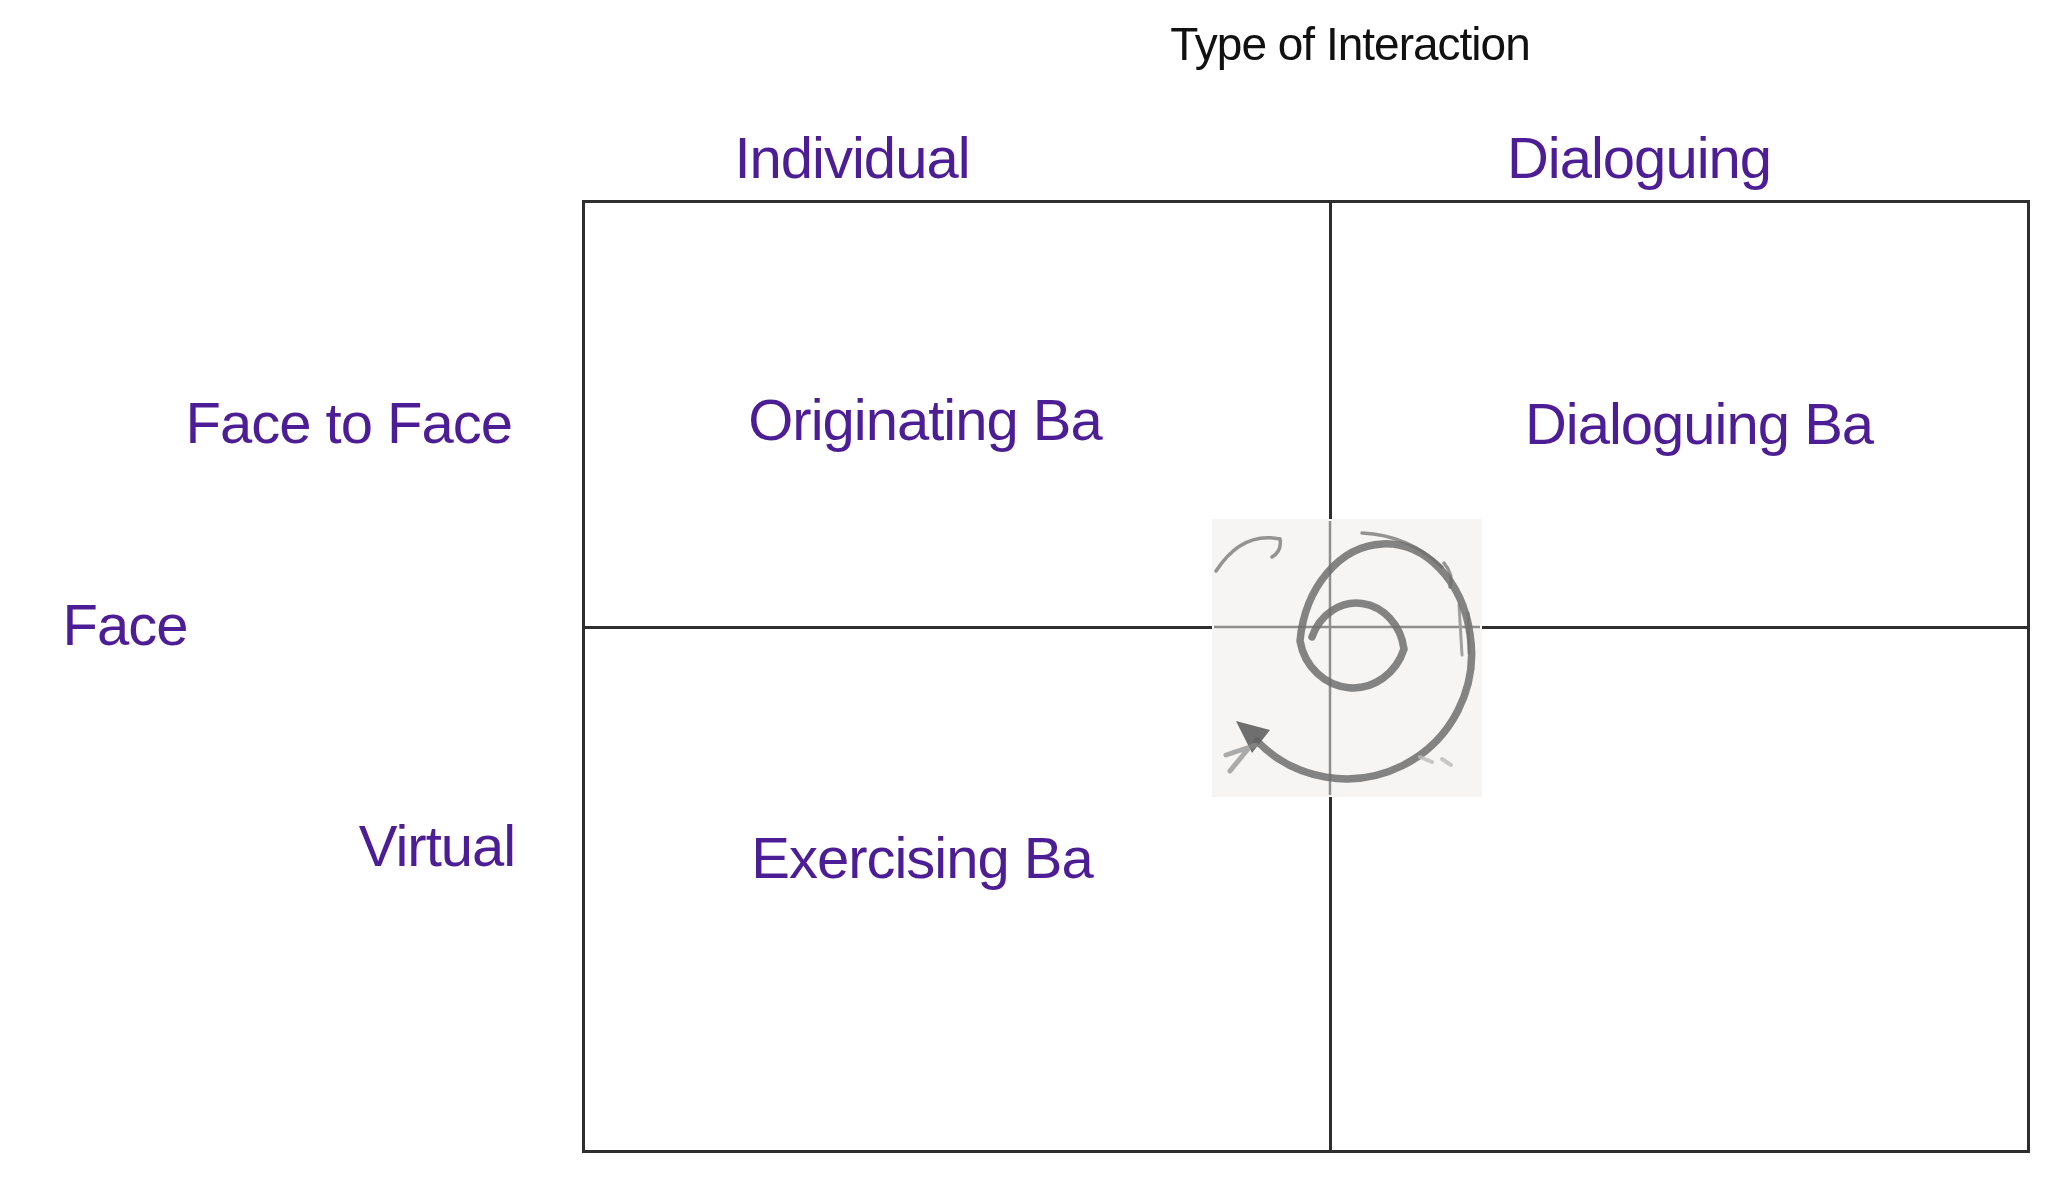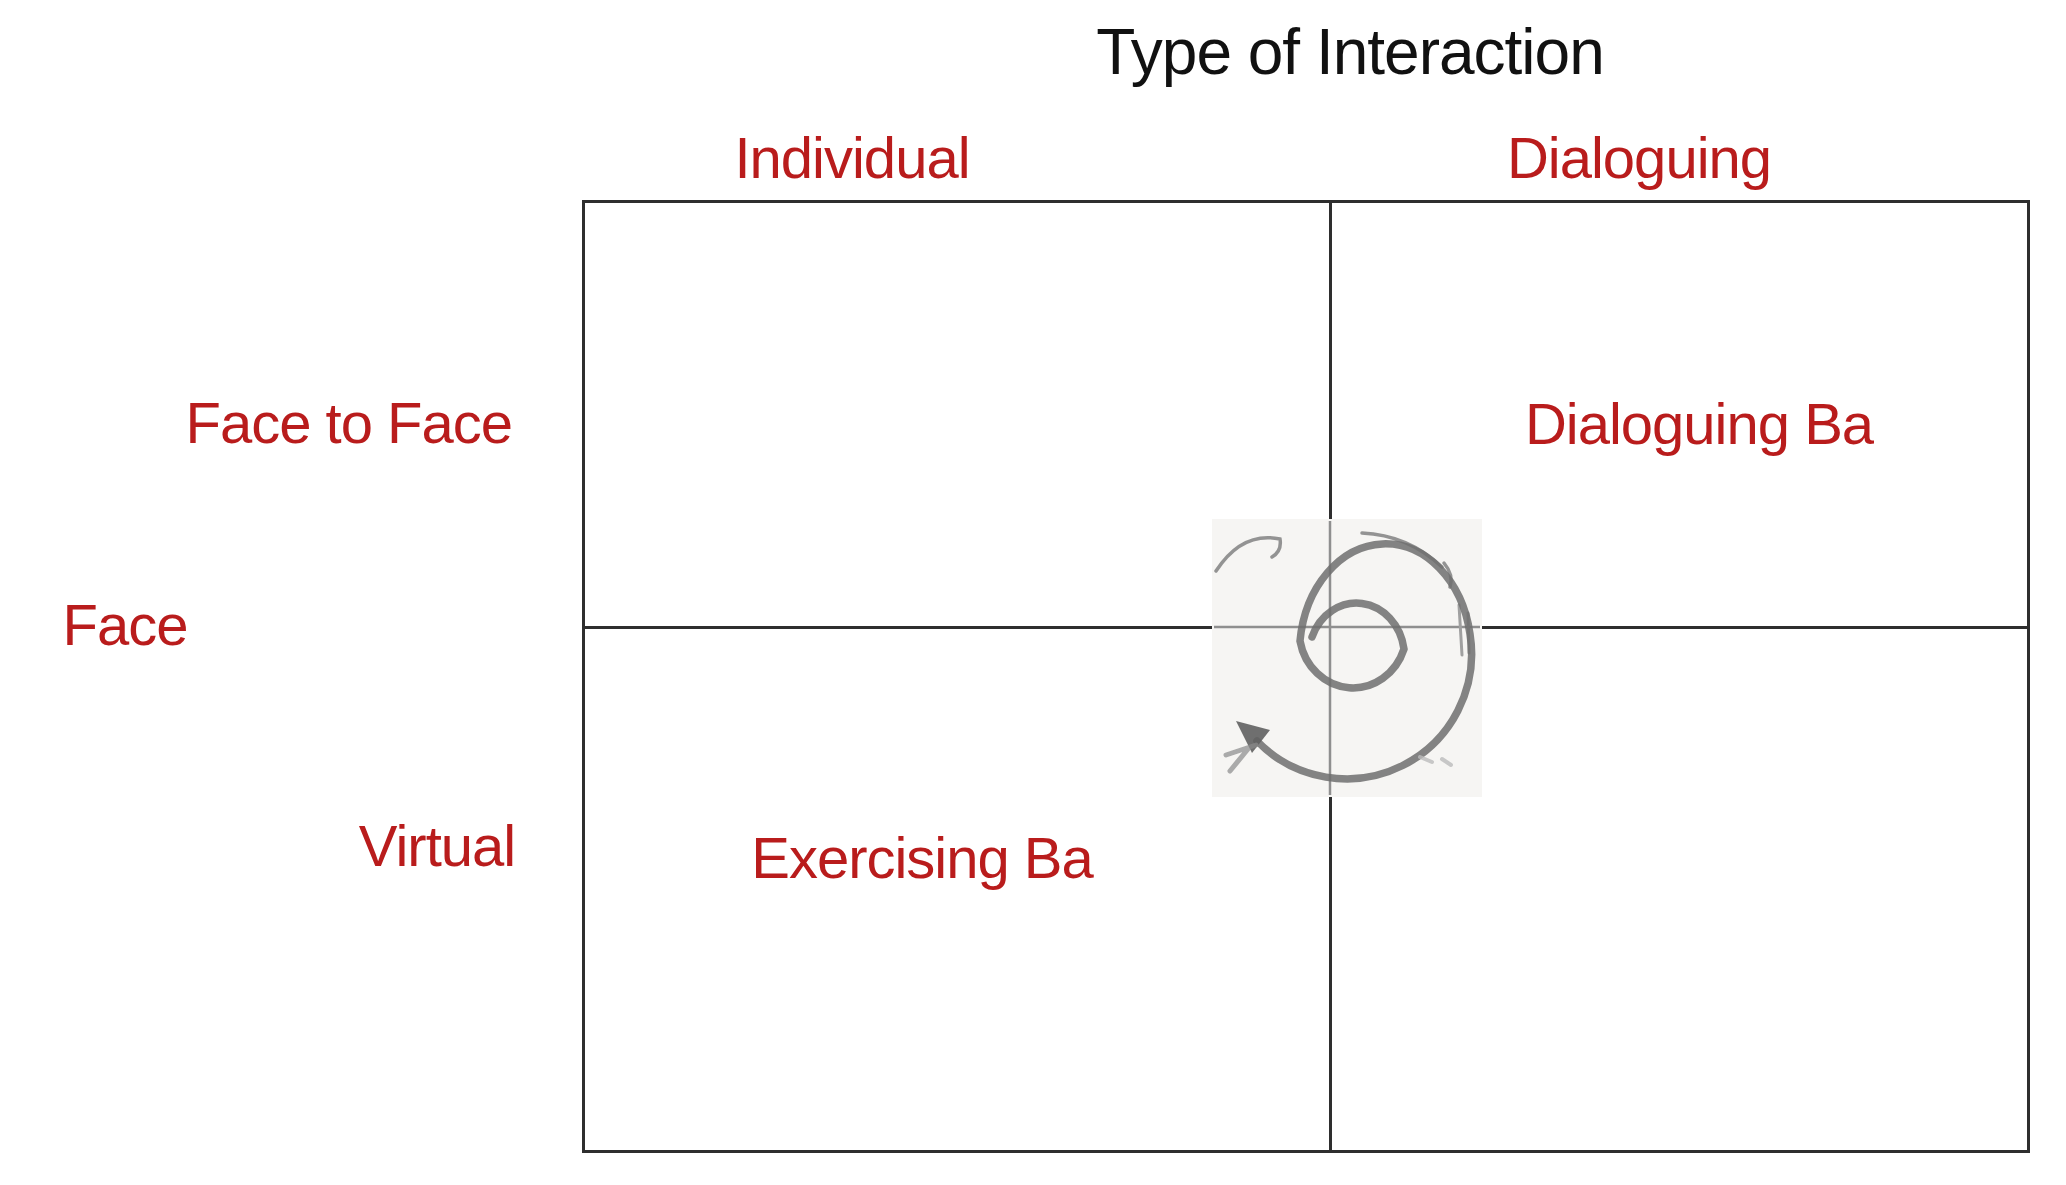--- a/index.html
+++ b/index.html
@@ -10,28 +10,28 @@
     font-family:"Liberation Sans", sans-serif;
     color:#111111;
     overflow:hidden;
   }
   .label {
     position:absolute;
     font-size:58px;
     line-height:1.1;
     letter-spacing:-1px;
     white-space:nowrap;
-    color:#b91c1c;
+    color:#4c1d95;
   }
   .center { transform:translate(-50%,-50%); }
   .title {
     position:absolute;
-    left:1350px; top:52px;
+    left:1350px; top:44px;
     transform:translate(-50%,-50%);
-    font-size:64px;
+    font-size:46px;
     letter-spacing:-1px;
     white-space:nowrap;
   }
   .matrix-box {
     position:absolute;
     left:582px; top:200px;
     width:1448px; height:953px;
     border:3px solid #2e2e2e;
     box-sizing:border-box;
     background:transparent;
@@ -71,20 +71,21 @@
   <div class="label center" style="left:1639px; top:158px;">Dialoguing</div>
 
   <div class="label center" style="left:125px; top:625px;">Face</div>
   <div class="label face-label">Face to Face</div>
   <div class="label center" style="left:397px; top:846px;margin-left:40px;">Virtual</div>
 
   <div class="matrix-box"></div>
   <div class="v-divider"></div>
   <div class="h-divider"></div>
 
+  <div class="label center" style="left:925px; top:420px;">Originating Ba</div>
   <div class="label center" style="left:1668px; top:424px;margin-left:31px;">Dialoguing Ba</div>
   <div class="label center" style="left:922px; top:846px;margin-top:12px;">Exercising Ba</div>
 
   <div class="spiral-wrap">
     <svg width="270" height="278" viewBox="0 0 270 278" xmlns="http://www.w3.org/2000/svg">
       <rect x="0" y="0" width="270" height="278" fill="#f6f5f3"></rect>
 
       <line x1="118" y1="2" x2="118" y2="276" stroke="#8f8f8f" stroke-width="2.5"></line>
       <line x1="2" y1="108" x2="268" y2="108" stroke="#8f8f8f" stroke-width="2.5"></line>
 

